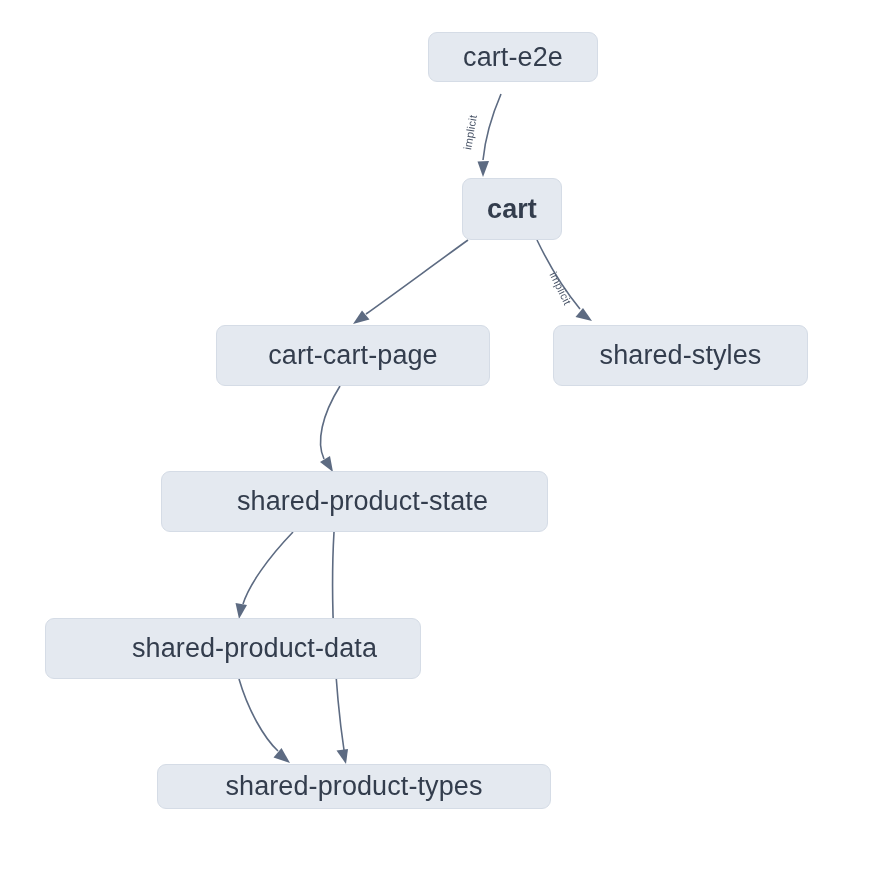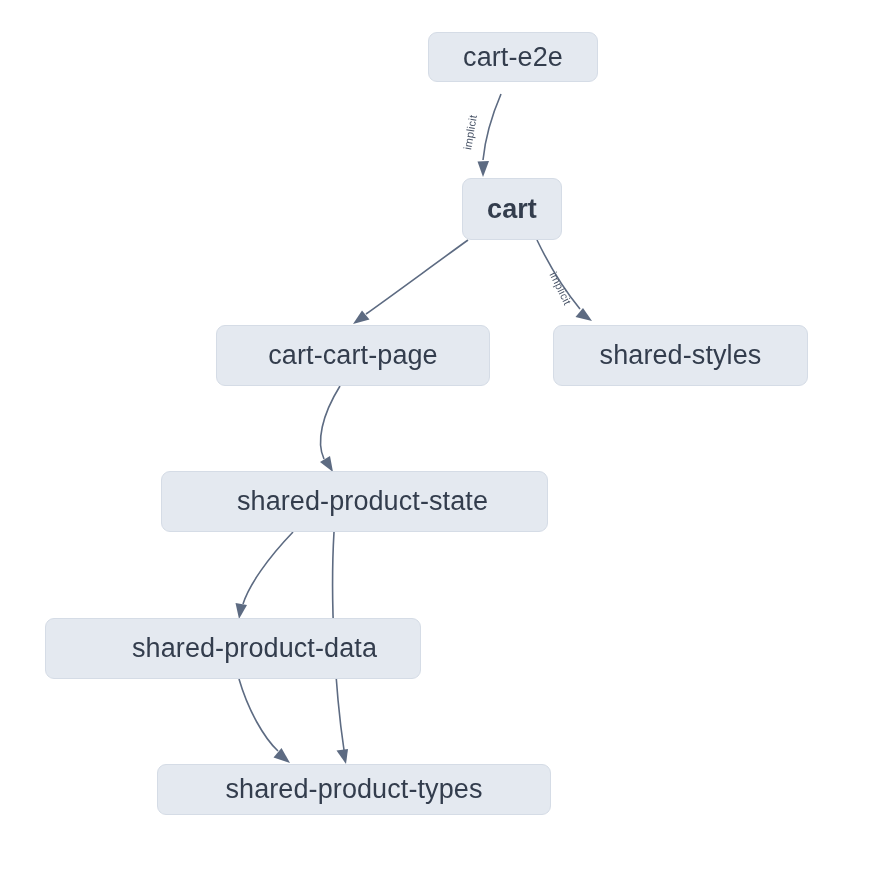--- a/index.html
+++ b/index.html
@@ -123,17 +123,17 @@
   </div>
 
   <div class="graph-node" style="left:161px; top:471px; width:387px; height:61px;padding-left:16px;">
     <span>shared-product-state</span>
   </div>
 
   <div class="graph-node" style="left:45px; top:618px; width:376px; height:61px;padding-left:43px;">
     <span>shared-product-data</span>
   </div>
 
-  <div class="graph-node" style="left:157px; top:764px; width:394px; height:51px;text-align:right;">
+  <div class="graph-node" style="left:157px; top:764px; width:394px; height:45px;text-align:right;">
     <span>shared-product-types</span>
   </div>
 
 </div>
 
 </body></html>

